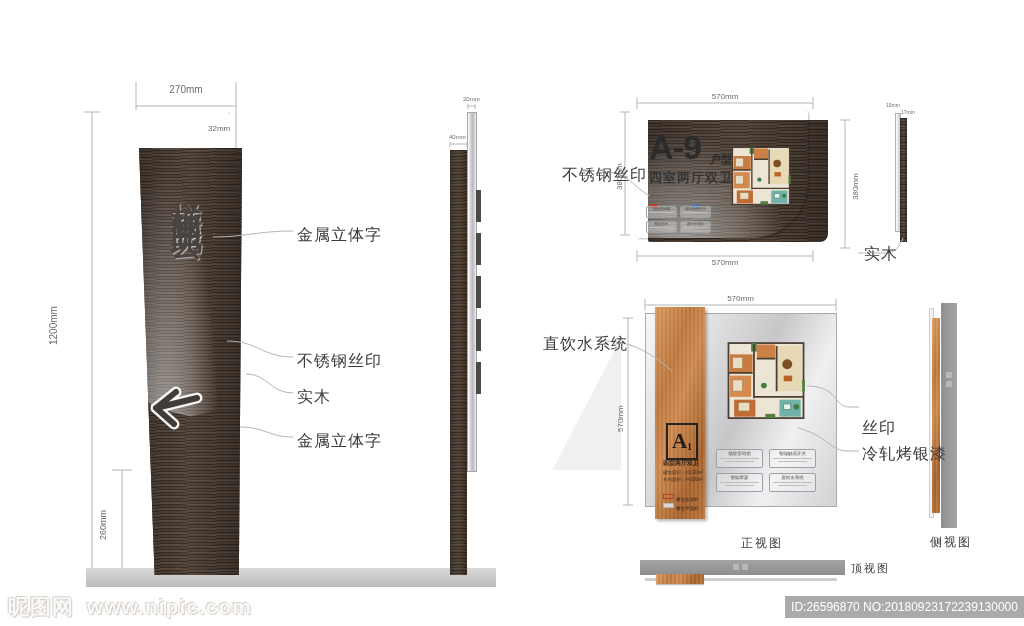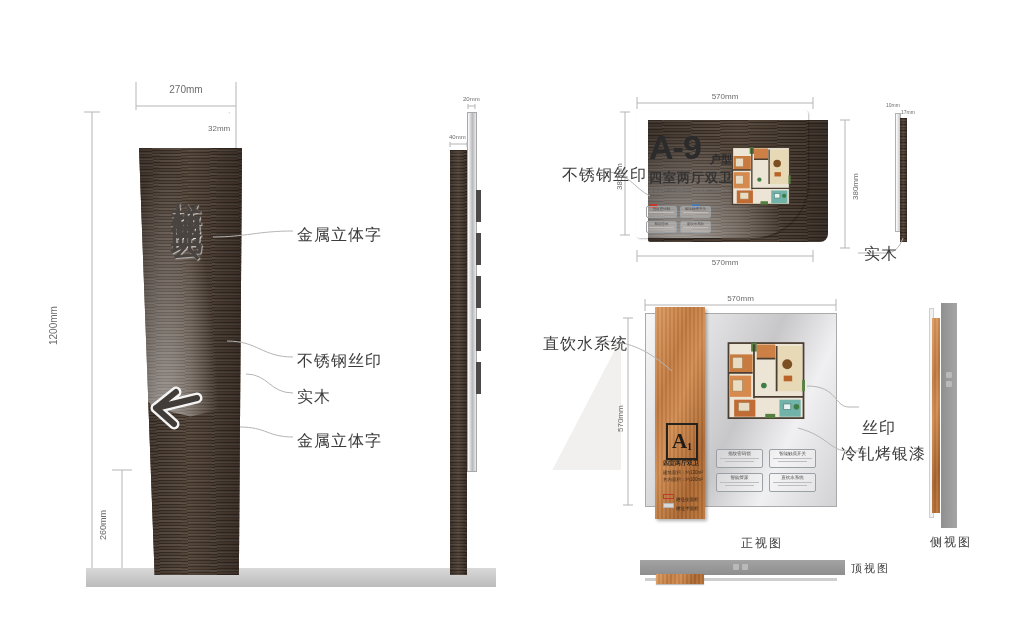--- a/index.html
+++ b/index.html
@@ -283,20 +283,27 @@
   <div class="abs dim dim-v" style="left:851px;top:200px;font-size:8px;">380mm</div>
   <div class="abs callout" style="left:562px;top:165px;">不锈钢丝印</div>
   <div class="abs callout" style="left:864px;top:244px;">实木</div>
   <div class="abs dim-xs" style="left:886px;top:102px;">10mm</div>
   <div class="abs dim-xs" style="left:901px;top:109px;">17mm</div>
 
   <div class="abs dim" style="left:645px;top:294px;width:191px;text-align:center;font-size:8px;">570mm</div>
   <div class="abs dim dim-v" style="left:616px;top:432px;font-size:8px;">570mm</div>
   <div class="abs callout" style="left:543px;top:334px;">直饮水系统</div>
   <div class="abs callout" style="left:862px;top:418px;">丝印</div>
-  <div class="abs callout" style="left:841px;top:444px;">冷轧烤银漆</div>
+  <div class="abs callout" style="left:862px;top:444px;">冷轧烤银漆</div>
 
   <div class="abs viewlbl" style="left:741px;top:535px;">正视图</div>
   <div class="abs viewlbl" style="left:930px;top:534px;">侧视图</div>
   <div class="abs viewlbl" style="left:851px;top:561px;font-size:11px;">顶视图</div>
 
+  <div class="abs wm-left" style="left:8px;top:593px;">
+    <span>昵图网</span>
+    <span style="margin-left:6px;">www.nipic.com</span>
+  </div>
+  <div class="abs wm-bar" style="left:785px;top:596px;width:239px;height:22px;">
+    <span>ID:26596870 NO:20180923172239130000</span>
+  </div>
 
 </div>
 
 </body></html>

